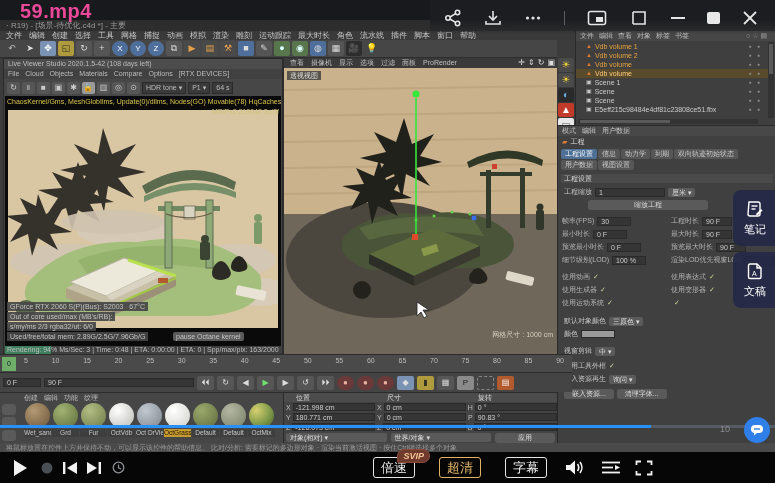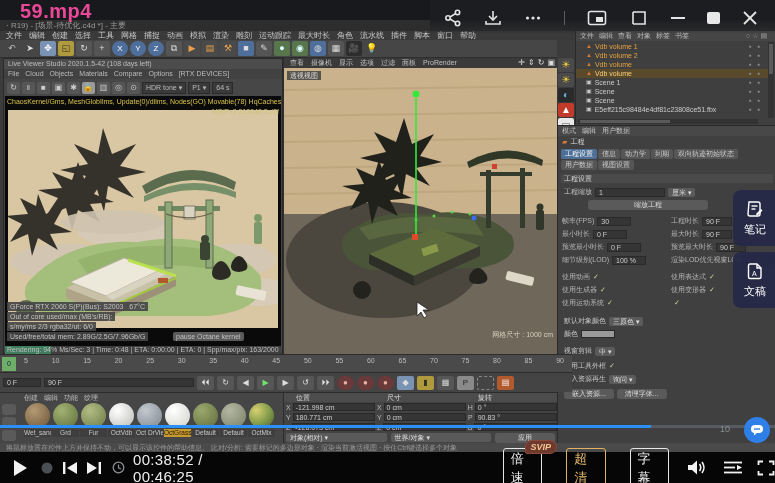--- a/index.html
+++ b/index.html
@@ -756,21 +756,20 @@
           <polygon points="1,1 11,7 1,13" fill="#f2f2f2"></polygon>
           <rect x="12.6" y="1" width="2.4" height="12" fill="#f2f2f2"></rect>
         </svg>
     </span>
     <span class="pbtn" style="margin-left:10px;">
       <svg width="13" height="13" viewBox="0 0 13 13">
           <circle cx="6.5" cy="6.5" r="5.3" fill="none" stroke="#8a8f94" stroke-width="1.3"></circle>
           <polyline points="6.5,3.5 6.5,6.8 9,8" fill="none" stroke="#8a8f94" stroke-width="1.2"></polyline>
         </svg>
     </span>
-    <span id="time">00:38:52 / 00:46:25</span>
 
     <span class="boxbtn" style="margin-left:248px;">
       <span>倍速</span>
       <span id="svip">SVIP</span>
     </span>
     <span class="boxbtn gold" style="margin-left:24px;">超清</span>
     <span class="boxbtn" style="margin-left:24px;">字幕</span>
     <span class="pbtn" style="margin-left:18px;">
       <svg width="20" height="17" viewBox="0 0 20 17">
           <polygon points="1,6 5,6 10,1.5 10,15.5 5,11 1,11" fill="#f2f2f2"></polygon>

